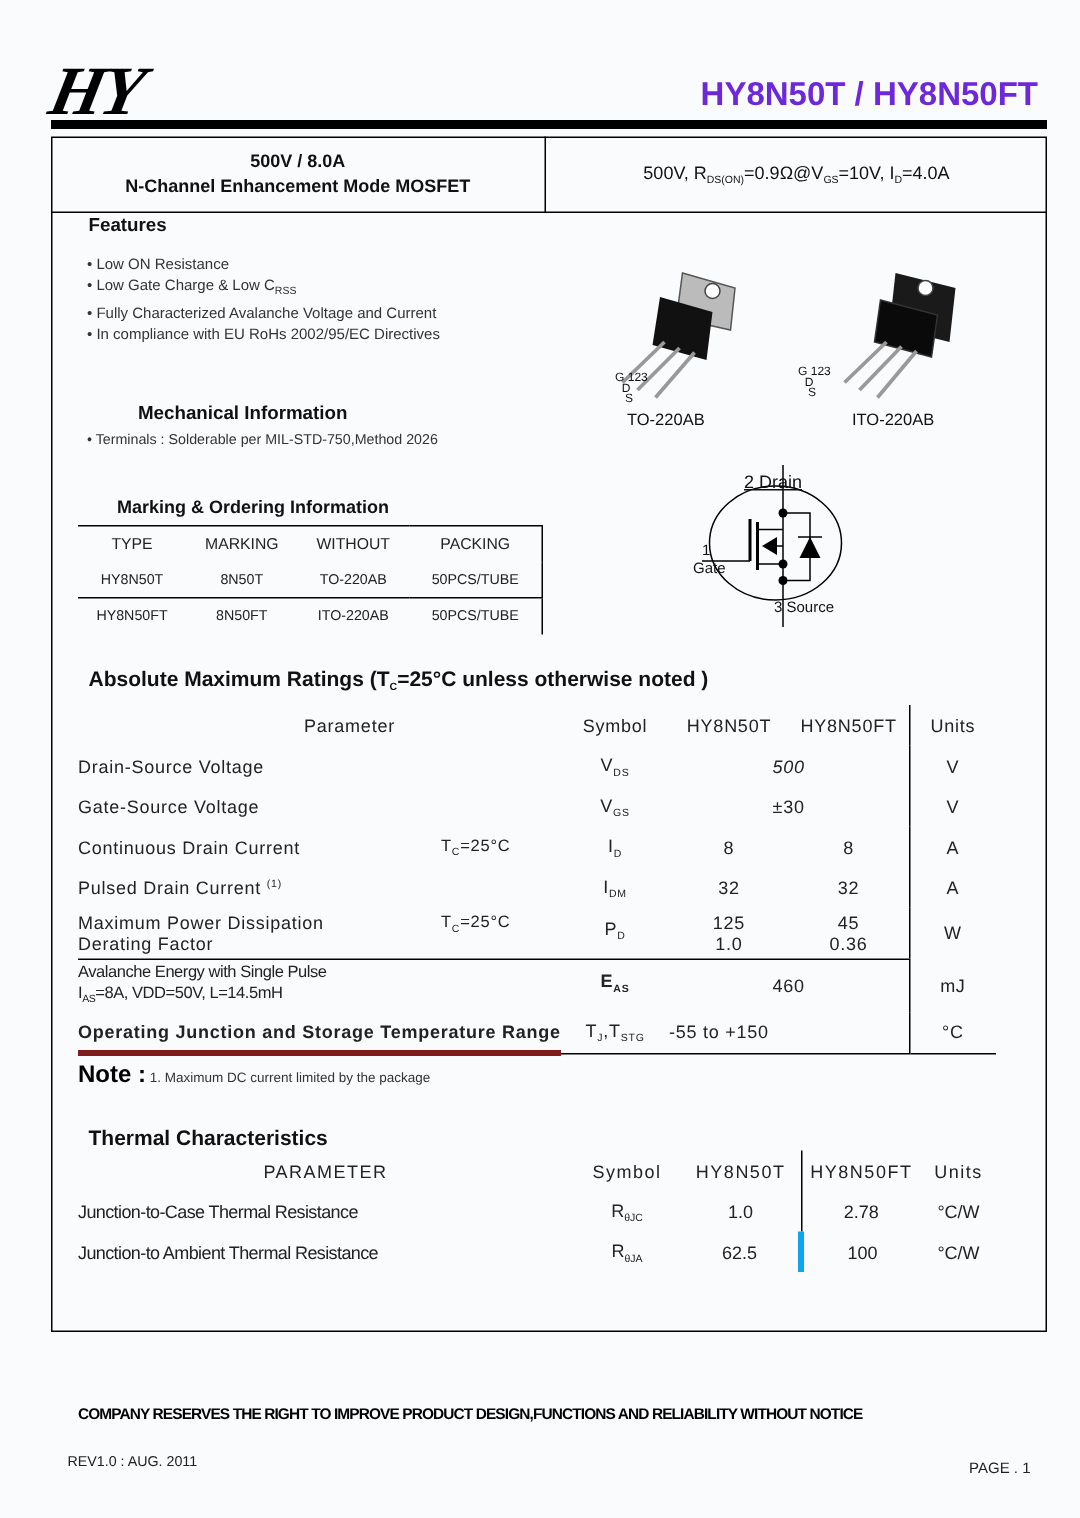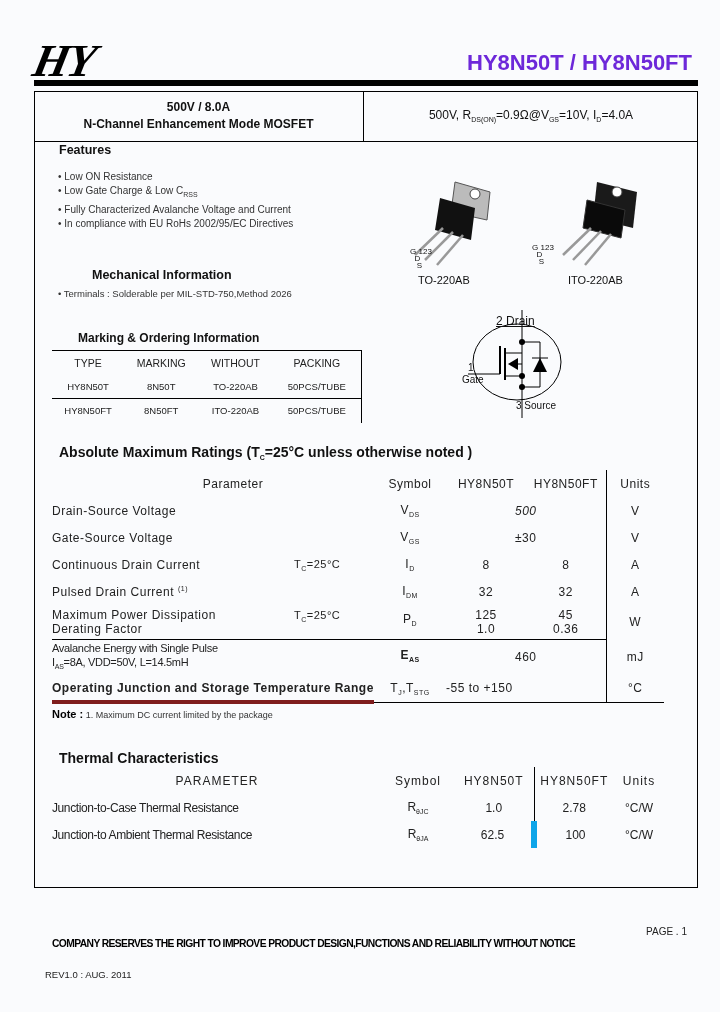--- a/index.html
+++ b/index.html
@@ -27,24 +27,24 @@
   .amr { left: 52px; top: 470px; width: 612px; font-size: 12px; color: #222; letter-spacing: 0.5px; }
   .amr td { height: 27px; vertical-align: middle; }
   .c-sym { text-align: center; width: 72px; }
   .c-v1 { text-align: center; width: 80px; }
   .c-v2 { text-align: center; width: 80px; }
   .c-u { text-align: center; width: 58px; border-left: 1px solid #000; }
   .c-cond { font-size: 11px; width: 80px; }
   .thr { left: 52px; top: 767px; width: 612px; font-size: 12px; color: #222; }
   .thr td { height: 27px; }
   .note { left: 52px; top: 708px; font-size: 9px; color: #333; }
-  .note b { font-size: 11px; color: #000; }
+  .note b { font-size: 16px; color: #000; }
   .disclaimer { left: 52px; top: 938px; font-weight: bold; font-size: 10.3px; letter-spacing: -0.6px; color: #000; }
   .rev { left: 45px; top: 969px; font-size: 9.5px; color: #222; }
-  .page { right: 33px; top: 926px; font-size: 10px; color: #222; }
+  .page { right: 33px; top: 974px; font-size: 10px; color: #222; }
 </style>
 </head>
 <body>
 
 <div class="abs logo">HY</div>
 <div class="abs title">HY8N50T / HY8N50FT</div>
 <div class="abs rule"></div>
 
 <div class="abs frame"></div>
 <div class="abs hdr-row"></div>
@@ -232,21 +232,21 @@
   <tr>
     <td style="letter-spacing:-0.4px;">Junction-to-Case Thermal Resistance</td>
     <td class="c-sym"><span>R</span><sub>θJC</sub></td>
     <td class="c-v1" style="border-right:1px solid #000;">1.0</td>
     <td class="c-v2">2.78</td>
     <td style="text-align:center;">°C/W</td>
   </tr>
   <tr>
     <td style="letter-spacing:-0.4px;">Junction-to Ambient Thermal Resistance</td>
     <td class="c-sym"><span>R</span><sub>θJA</sub></td>
-    <td class="c-v1" style="border-right:6px solid #0ea5e9;">62.5</td>
+    <td class="c-v1" style="border-right:4px solid #0ea5e9;">62.5</td>
     <td class="c-v2">100</td>
     <td style="text-align:center;">°C/W</td>
   </tr>
 </tbody>
   </table>
 
 <div class="abs disclaimer">COMPANY RESERVES THE RIGHT TO IMPROVE PRODUCT DESIGN,FUNCTIONS AND RELIABILITY WITHOUT NOTICE</div>
 <div class="abs rev">REV1.0 : AUG. 2011</div>
 <div class="abs page">PAGE . 1</div>
 

